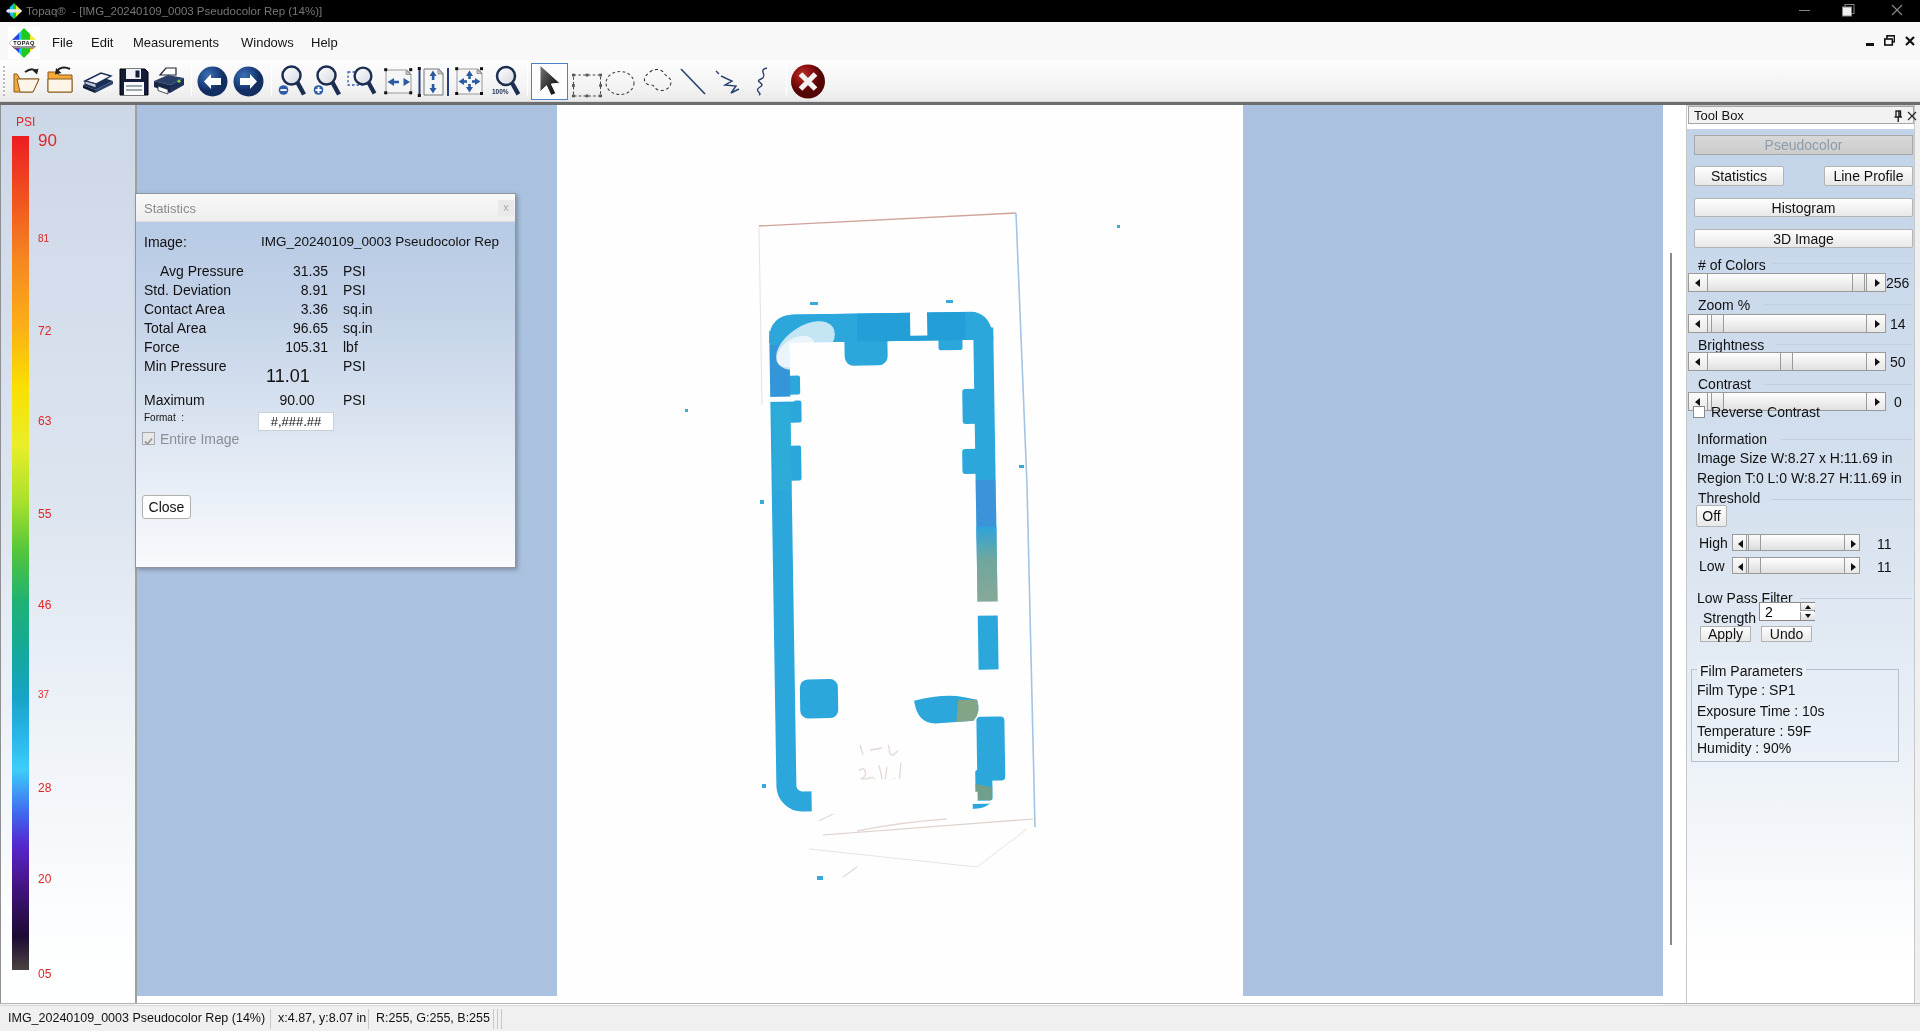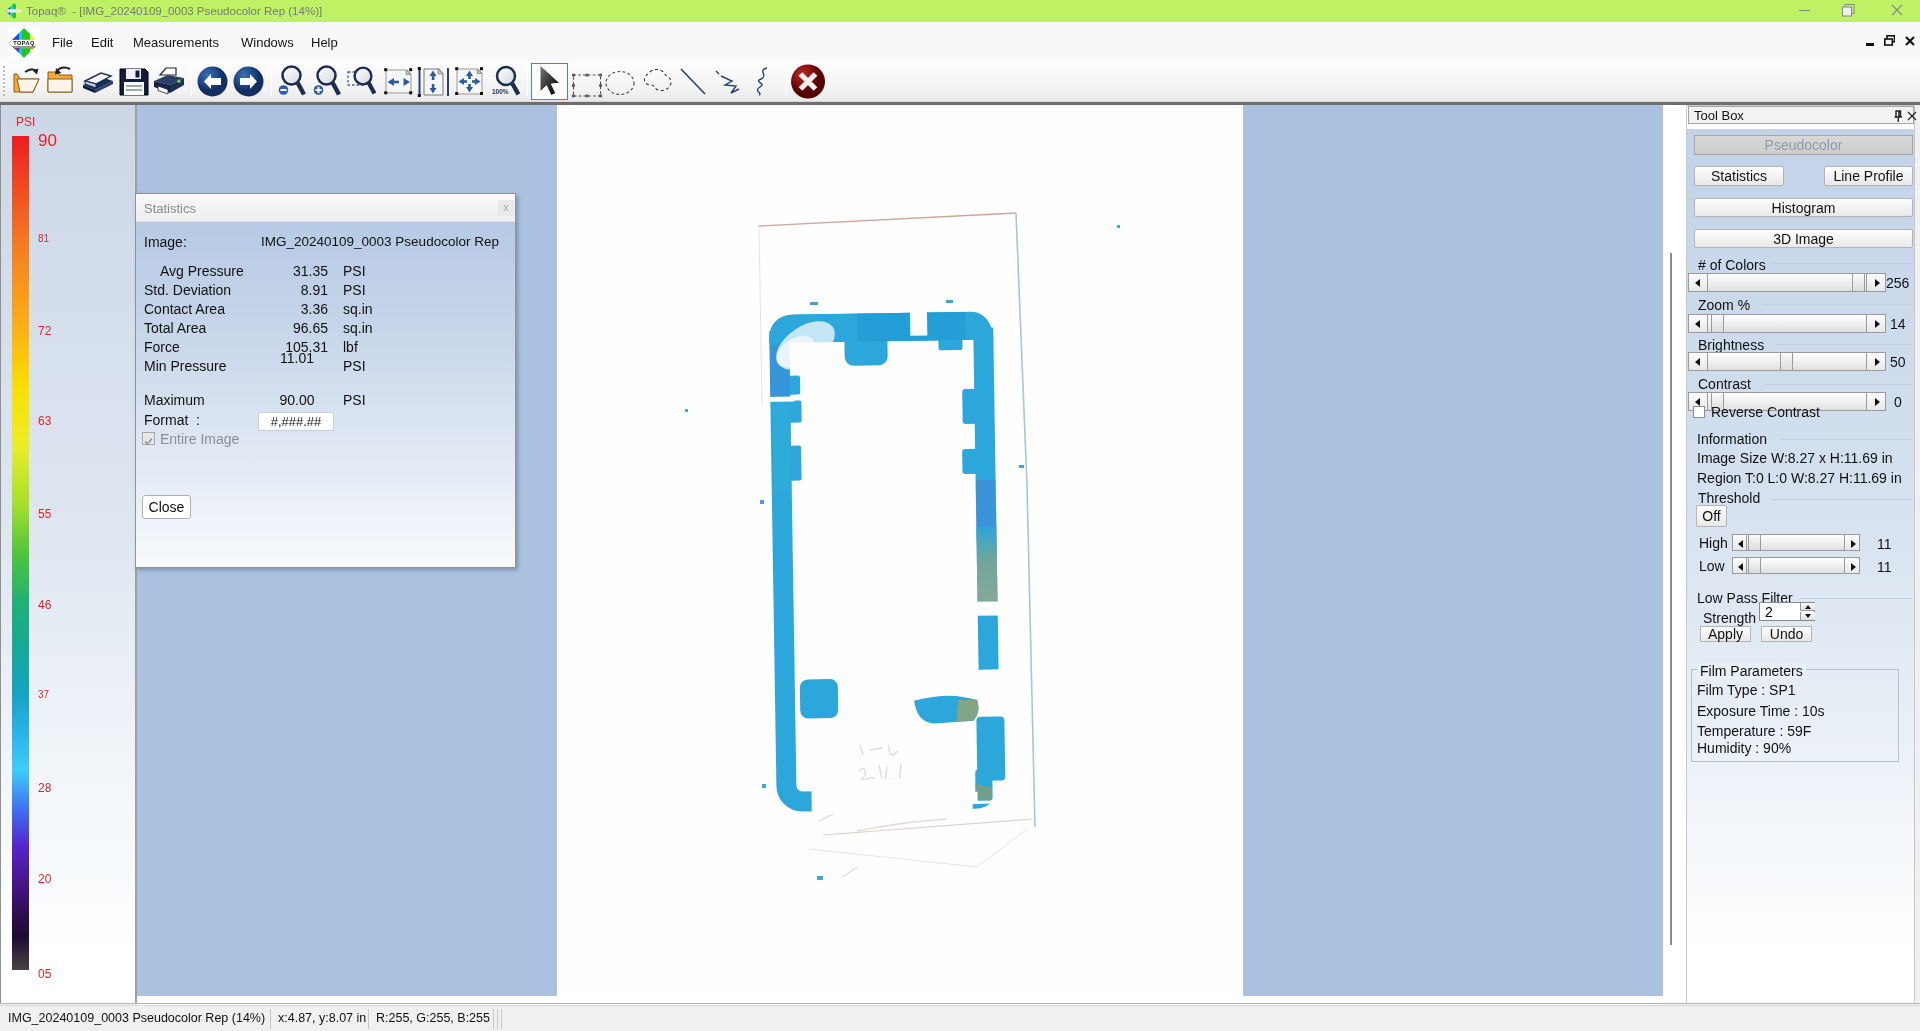--- a/index.html
+++ b/index.html
@@ -1,18 +1,18 @@
 <!DOCTYPE html>
 <html><head>
 <meta charset="utf-8">
 <style>
   * { margin:0; padding:0; box-sizing:border-box; }
   html,body { width:1920px; height:1031px; overflow:hidden; font-family:"Liberation Sans", sans-serif; background:#f0f0f0; }
   .abs { position:absolute; }
-  #titlebar { position:absolute; left:0; top:0; width:1920px; height:22px; background:#bef264; }
+  #titlebar { position:absolute; left:0; top:0; width:1920px; height:22px; background:#000000; }
   #titletext { position:absolute; left:26px; top:5px; font-size:11.5px; color:#787878; }
   #menubar { position:absolute; left:0; top:22px; width:1920px; height:38px; background:#f8f8f8; }
   .menuitem { position:absolute; top:13px; font-size:13px; color:#141414; }
   #toolbar { position:absolute; left:0; top:60px; width:1920px; height:42px; background:linear-gradient(#fdfdfd,#f3f3f3 70%,#e9e9e9); border-bottom:1px solid #d8d8d8; }
   .ticon { position:absolute; top:5px; width:34px; height:33px; }
   .tsep { position:absolute; top:5px; width:1px; height:31px; background:#d0d0d0; border-right:1px solid #fff; }
   #darkline { position:absolute; left:0; top:102px; width:1920px; height:3px; background:#6d6d6d; }
   #leftpanel { position:absolute; left:0; top:105px; width:135px; height:898px; background:linear-gradient(#ccd7e7, #dde5f0 45%, #f2f6fa 75%, #feffff 95%); }
   #leftsep { position:absolute; left:135px; top:105px; width:2px; height:898px; background:#a0a0a0; }
   #canvas { position:absolute; left:137px; top:105px; width:1526px; height:891px; background:#aac2df; }
@@ -576,26 +576,26 @@
   <div class="abs" style="left:8px;top:107px;font-size:14px;color:#111">Contact Area</div>
   <div class="abs" style="left:130px;top:107px;width:62px;text-align:right;font-size:14px;color:#111">3.36</div>
   <div class="abs" style="left:207px;top:107px;font-size:14px;color:#111">sq.in</div>
   <div class="abs" style="left:8px;top:126px;font-size:14px;color:#111">Total Area</div>
   <div class="abs" style="left:130px;top:126px;width:62px;text-align:right;font-size:14px;color:#111">96.65</div>
   <div class="abs" style="left:207px;top:126px;font-size:14px;color:#111">sq.in</div>
   <div class="abs" style="left:8px;top:145px;font-size:14px;color:#111">Force</div>
   <div class="abs" style="left:130px;top:145px;width:62px;text-align:right;font-size:14px;color:#111">105.31</div>
   <div class="abs" style="left:207px;top:145px;font-size:14px;color:#111">lbf</div>
   <div class="abs" style="left:8px;top:164px;font-size:14px;color:#111">Min Pressure</div>
-  <div class="abs" style="left:130px;top:156px;width:62px;text-align:center;font-size:14px;color:#111">11.01</div>
+  <div class="abs" style="left:130px;top:172px;width:62px;text-align:left;font-size:18px;color:#111">11.01</div>
   <div class="abs" style="left:207px;top:164px;font-size:14px;color:#111">PSI</div>
   <div class="abs" style="left:8px;top:198px;font-size:14px;color:#111">Maximum</div>
   <div class="abs" style="left:130px;top:198px;width:62px;text-align:center;font-size:14px;color:#111">90.00</div>
   <div class="abs" style="left:207px;top:198px;font-size:14px;color:#111">PSI</div>
-  <div class="abs" style="left:8px;top:218px;font-size:14px;color:#111">Format&nbsp;&nbsp;:</div>
+  <div class="abs" style="left:8px;top:218px;font-size:10px;color:#111">Format&nbsp;&nbsp;:</div>
   <div class="abs" style="left:122px;top:218px;width:76px;height:19px;background:#fff;border:1px solid #c8d0da;font-size:13px;color:#111;text-align:center;line-height:18px">#,###.##</div>
   <div class="abs" style="left:6px;top:238px;width:13px;height:13px;background:#e8e8e8;border:1px solid #a8a8a8">
     <svg width="11" height="11" viewBox="0 0 11 11">
         <path d="M2,5.5 L4.5,8 L9,2.5" stroke="#9a9a9a" stroke-width="1.8" fill="none"></path>
       </svg>
   </div>
   <div class="abs" style="left:24px;top:237px;font-size:14px;color:#8a8f96">Entire Image</div>
   <div class="abs" style="left:6px;top:301px;width:49px;height:24px;background:#fff;border:1px solid #b0b0b0;border-radius:3px;font-size:14px;color:#111;text-align:center;line-height:23px">Close</div>
 </div>
 

